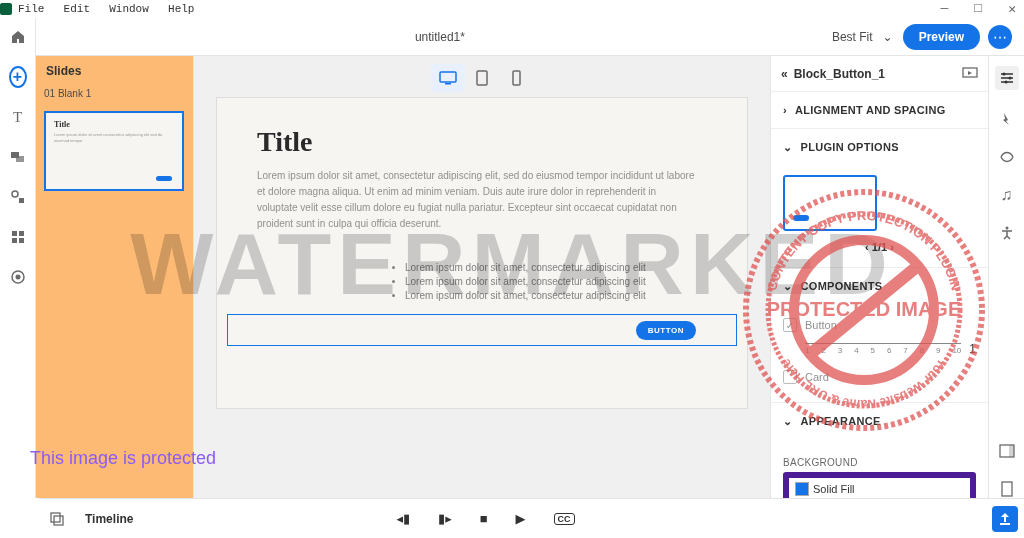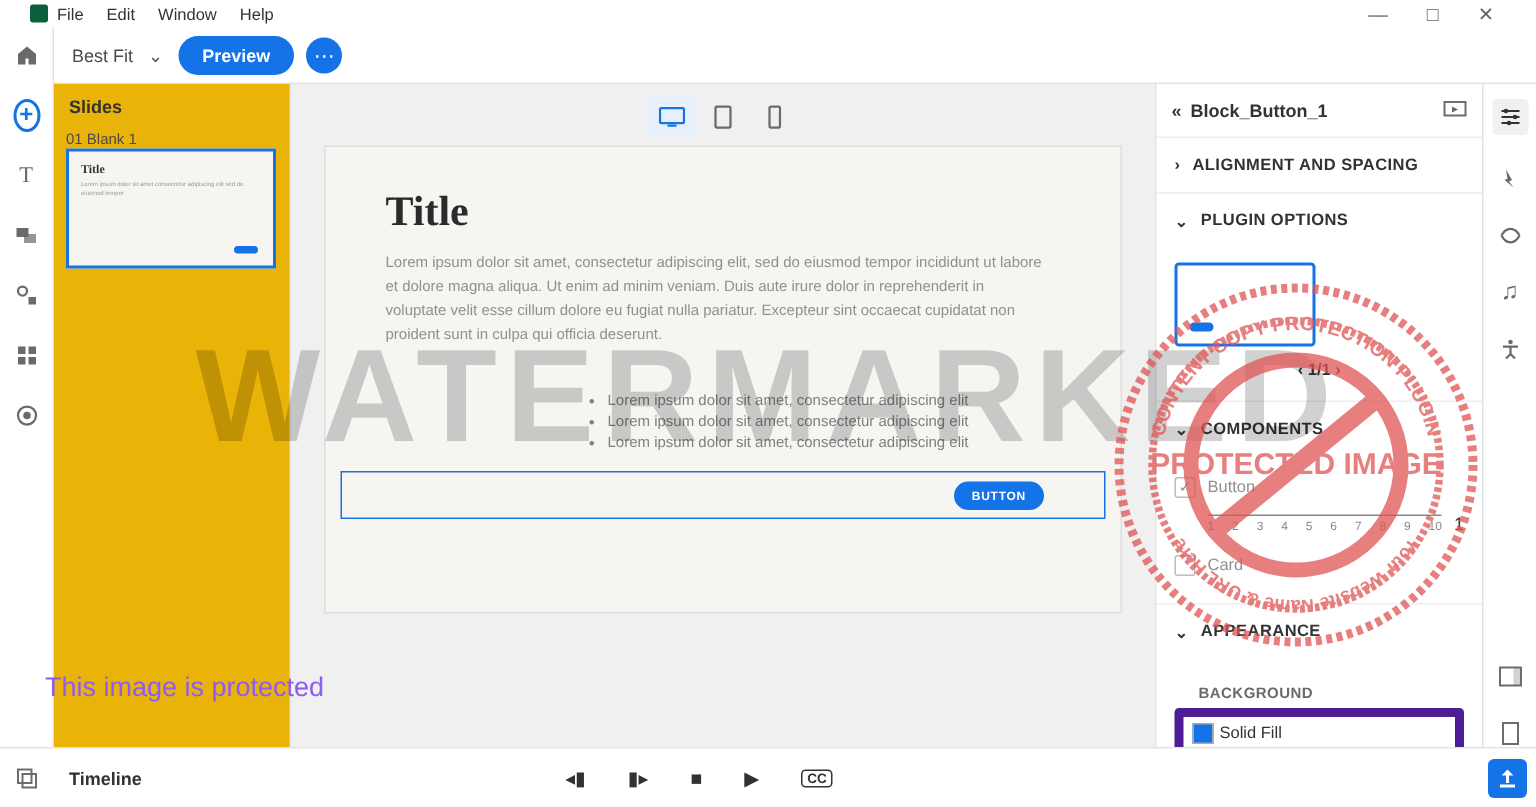--- a/index.html
+++ b/index.html
@@ -1,35 +1,35 @@
 <!DOCTYPE html>
 <html><head>
 <meta charset="utf-8">
 <style>
 * { box-sizing: border-box; margin: 0; padding: 0; }
 body { font-family: -apple-system, "Segoe UI", sans-serif; font-size: 12px; color: #323232; width: 1024px; height: 538px; overflow: hidden; position: relative; background: #fff; }
-.titlebar { height: 18px; display: flex; align-items: center; padding: 0 20px; border-bottom: 0; }
+.titlebar { height: 18px; display: flex; align-items: center; padding: 0 0; border-bottom: 0; font-family: Liberation Mono, monospace; }
 .titlebar .appicon { width: 12px; height: 12px; background: #0a5f3c; border-radius: 2px; margin-right: 6px; }
 .menu span { margin-right: 12px; font-size: 11px; cursor: default; }
 .winctl { margin-left: auto; display: flex; gap: 26px; font-size: 13px; color: #666; padding-right: 8px; }
 .shell { display: flex; height: 480px; }
 .leftrail { width: 36px; border-right: 1px solid #e4e4e4; display: flex; flex-direction: column; align-items: center; padding-top: 10px; gap: 22px; }
 .leftrail .ico { width: 18px; height: 18px; display: flex; align-items: center; justify-content: center; color: #6a6a6a; cursor: pointer; }
 .leftrail .ico.active { color: #1473e6; }
 .addbtn { width: 22px; height: 22px; border-radius: 50%; border: 2px solid #1473e6; display: flex; align-items: center; justify-content: center; color: #1473e6; font-weight: bold; font-size: 16px; }
 .main { flex: 1; display: flex; flex-direction: column; min-width: 0; }
 .topbar { height: 38px; display: flex; align-items: center; padding: 0 12px; border-bottom: 1px solid #e4e4e4; }
 .doctitle { flex: 1; text-align: center; font-size: 12px; color: #4b4b4b; }
 .zoomsel { display: flex; align-items: center; gap: 10px; font-size: 12px; color: #4b4b4b; margin-right: 10px; }
 .previewbtn { background: #1473e6; color: #fff; border: none; border-radius: 14px; padding: 6px 16px; font-size: 12px; font-weight: 600; cursor: pointer; }
 .morebtn { width: 24px; height: 24px; border-radius: 50%; background: #1473e6; color: #fff; margin-left: 8px; display: flex; align-items: center; justify-content: center; font-size: 14px; cursor: pointer; }
 .workarea { flex: 1; display: flex; min-height: 0; }
-.slidepanel { width: 158px; border-right: 1px solid #e4e4e4; background: #eab308; padding: 8px 8px; }
+.slidepanel { width: 158px; border-right: 1px solid #e4e4e4; background: #fdba74; padding: 8px 8px; }
 .slidepanel h4 { font-size: 12px; font-weight: 600; margin-bottom: 10px; padding-left: 2px; }
-.slidelabel { font-size: 10px; color: #4b4b4b; margin-bottom: 0; }
+.slidelabel { font-size: 10px; color: #4b4b4b; margin-bottom: 12px; }
 .thumb { width: 140px; height: 80px; border: 2px solid #1473e6; background: #f7f5f2; padding: 6px 8px; font-size: 5px; line-height: 1.4; position: relative; }
 .thumb .tt { font-family: Georgia, serif; font-size: 8px; font-weight: bold; }
 .thumb .tbody { font-size: 4px; color: #999; margin-top: 2px; }
 .thumb .tbtn { position: absolute; bottom: 8px; right: 10px; width: 16px; height: 5px; border-radius: 3px; background: #1473e6; }
 .canvaswrap { flex: 1; background: #f0f0f0; display: flex; flex-direction: column; align-items: center; overflow: auto; }
 .deviceswitch { height: 40px; display: flex; align-items: center; gap: 0; margin-top: 2px; }
 .dev { width: 34px; height: 28px; display: flex; align-items: center; justify-content: center; color: #6a6a6a; cursor: pointer; border-radius: 4px; }
 .dev.active { background: #e8f0fe; color: #1473e6; }
 .stage { width: 530px; height: 310px; background: #f7f5f2; box-shadow: 0 0 0 1px #ddd; padding: 28px 40px; position: relative; margin-bottom: 20px; }
 .stage .stitle { font-family: Georgia, "Times New Roman", serif; font-size: 28px; font-weight: 600; color: #2a2a2a; }
@@ -44,27 +44,27 @@
 .section { border-bottom: 1px solid #eee; }
 .sechead { height: 36px; display: flex; align-items: center; padding: 0 12px; font-size: 11px; font-weight: 700; letter-spacing: 0.3px; gap: 8px; cursor: pointer; color: #323232; }
 .secbody { padding: 10px 12px 14px; font-size: 11px; }
 .designthumb { width: 94px; height: 56px; border: 2px solid #1473e6; border-radius: 3px; background: #fff; display: flex; align-items: flex-end; padding: 8px; }
 .designthumb .mini { width: 16px; height: 6px; border-radius: 3px; background: #1473e6; }
 .pager { text-align: center; margin-top: 10px; font-size: 11px; color: #323232; font-weight: bold; }
 .comp { display: flex; align-items: center; gap: 8px; color: #909090; padding: 4px 0; }
 .comp .chk { width: 14px; height: 14px; border: 1px solid #bbb; border-radius: 2px; display: flex; align-items: center; justify-content: center; font-size: 10px; }
 .slider { display: flex; align-items: center; gap: 8px; margin: 6px 0 10px 22px; }
 .ticks { flex: 1; font-size: 8px; color: #888; border-top: 1px solid #888; padding-top: 2px; display: flex; justify-content: space-between; }
-.secbody .fieldlabel { text-transform: uppercase; font-size: 10px; color: #6a6a6a; margin: 8px 16px 4px; font-weight: 700; letter-spacing: 0.3px; }
+.secbody .fieldlabel { text-transform: uppercase; font-size: 10px; color: #6a6a6a; margin: 8px 0 4px; font-weight: 400; letter-spacing: 0.3px; }
 .dropdown { border: 6px solid #4c1d95; border-radius: 3px; padding: 4px 6px; font-size: 11px; display: flex; align-items: center; gap: 4px; }
 .dropdown .sw { width: 14px; height: 14px; background: #1473e6; border: 1px solid #aaa; }
 .rightrail { width: 36px; border-left: 1px solid #e4e4e4; display: flex; flex-direction: column; align-items: center; padding-top: 10px; gap: 20px; }
 .rightrail .ico { width: 18px; height: 18px; display: flex; align-items: center; justify-content: center; color: #6a6a6a; cursor: pointer; }
 .rightrail .ico.active { color: #323232; background: #f0f0f0; border-radius: 3px; padding: 3px; width: 24px; height: 24px; }
-.bottombar { height: 40px; border-top: 1px solid #e4e4e4; display: flex; align-items: center; }
+.bottombar { height: 40px; border-top: 1px solid #e4e4e4; display: flex; align-items: center; margin-left: 39px; }
 .bottombar .lefticon { width: 36px; display: flex; justify-content: center; color: #6a6a6a; }
 .bottombar .tlabel { flex: 0 0 158px; padding-left: 10px; font-size: 12px; font-weight: 600; }
 .playback { flex: 1; display: flex; align-items: center; justify-content: center; gap: 28px; color: #323232; font-size: 13px; }
 .playback .pb { cursor: pointer; }
 .bottombar .sharebtn { width: 26px; height: 26px; background: #1473e6; border-radius: 4px; margin-right: 6px; display: flex; align-items: center; justify-content: center; }
 .watermark { position: absolute; top: 50%; left: 50%; transform: translate(-50%, -55%); font-size: 88px; font-weight: 700; color: rgba(0,0,0,0.18); letter-spacing: 6px; font-family: Arial, sans-serif; pointer-events: none; white-space: nowrap; text-align: center; }
 .protected-text { position: absolute; left: 30px; top: 448px; font-size: 18px; color: #8b5cf6; font-family: Arial, sans-serif; }
 .stamp { position: absolute; right: 30px; top: 180px; width: 260px; height: 260px; pointer-events: none; opacity: 0.75; }
 svg { display: block; }
 </style>
@@ -122,20 +122,21 @@
         <svg width="16" height="16" viewBox="0 0 16 16">
           <circle cx="8" cy="8" r="6" fill="none" stroke="currentColor" stroke-width="1.5"></circle>
           <circle cx="8" cy="8" r="2.5" fill="currentColor"></circle>
         </svg>
       </div>
   </div>
 
   <div class="main">
 
     <div class="topbar">
+      <div class="doctitle">untitled1*</div>
       <div class="zoomsel">
         <span>Best Fit</span>
         <span>⌄</span>
       </div>
       <button class="previewbtn">Preview</button>
       <div class="morebtn">⋯</div>
     </div>
 
     <div class="workarea">
 

